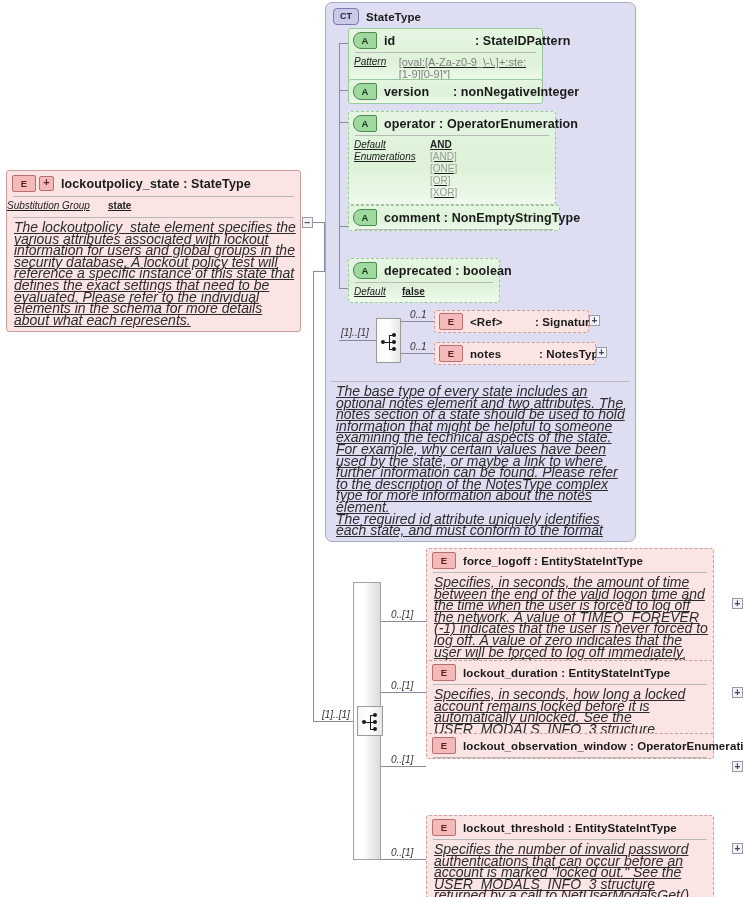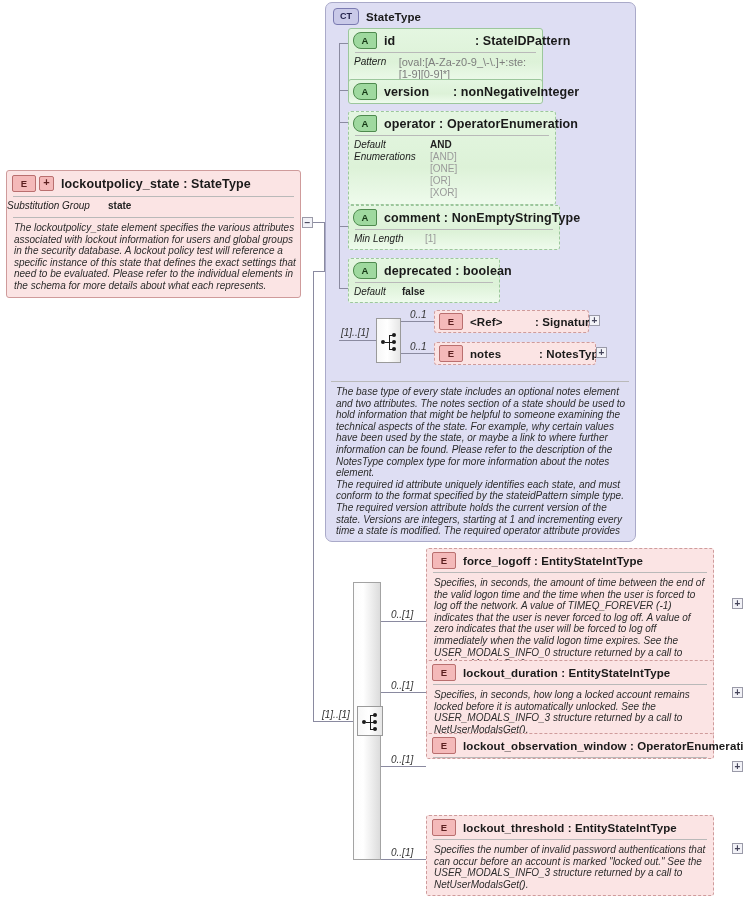--- a/index.html
+++ b/index.html
@@ -52,30 +52,30 @@
   }
   .plus-sq{
     width:13px;height:13px;border:1px solid #b96f6f;background:#f4b9b9;
     color:#5b1f1f;font-size:11px;font-weight:bold;line-height:11px;text-align:center;
     border-radius:2px;flex:0 0 auto;margin-left:-4px;
   }
 
   
   .sep{border-top:1px solid #b9b9b9;margin:0 6px;}
   .props{padding:3px 6px 5px 0;font-size:10px;}
-  .prow{display:flex;gap:6px;line-height:12px;}
+  .prow{display:flex;gap:6px;line-height:12px;text-decoration:underline;}
   .pkey{font-style:italic;color:#1c1c1c;white-space:nowrap;}
   .pval{font-weight:bold;color:#222;}
   .pval-dim{color:#9a9a9a;font-weight:normal;}
   .pval-mono{color:#7e7e7e;font-size:11px;font-family:"Liberation Sans",sans-serif;}
 
   
   .doc{
-    padding:4px 3px 5px 7px;font-size:10px;line-height:11.6px;
-    font-style:italic;color:#2c2c2c;
+    padding:4px 3px 5px 7px;font-size:14px;line-height:11.6px;
+    font-style:italic;color:#2c2c2c;text-decoration:underline;
   }
 
   
   .expander{
     width:11px;height:11px;border:1px solid #9a9aa8;background:#f2f2f7;
     color:#44445a;font-size:10px;line-height:9px;text-align:center;font-weight:bold;
   }
 
   
   .card{font-size:10px;font-style:italic;color:#333;white-space:nowrap;}
@@ -190,26 +190,20 @@
   </div>
 </div>
 
 <div class="abs ln lnh" style="left:339px;top:226px;width:9px;"></div>
 <div class="abs node node-at-dash" style="left:348px;top:205px;width:212px;">
   <div class="hdr" style="padding:3px 6px 3px 4px;">
     <span class="badge badge-a">A</span>
     <span class="ttl">comment : NonEmptyStringType</span>
   </div>
   <div class="sep"></div>
-  <div class="props" style="padding:3px 5px 4px 5px;">
-    <div class="prow">
-      <span class="pkey" style="width:65px">Min Length</span>
-      <span class="pval-dim">[1]</span>
-    </div>
-  </div>
 </div>
 
 <div class="abs ln lnh" style="left:339px;top:288px;width:9px;"></div>
 <div class="abs node node-at-dash" style="left:348px;top:258px;width:152px;">
   <div class="hdr" style="padding:3px 6px 3px 4px;">
     <span class="badge badge-a">A</span>
     <span class="ttl">deprecated : boolean</span>
   </div>
   <div class="sep"></div>
   <div class="props" style="padding:3px 5px 4px 5px;">

